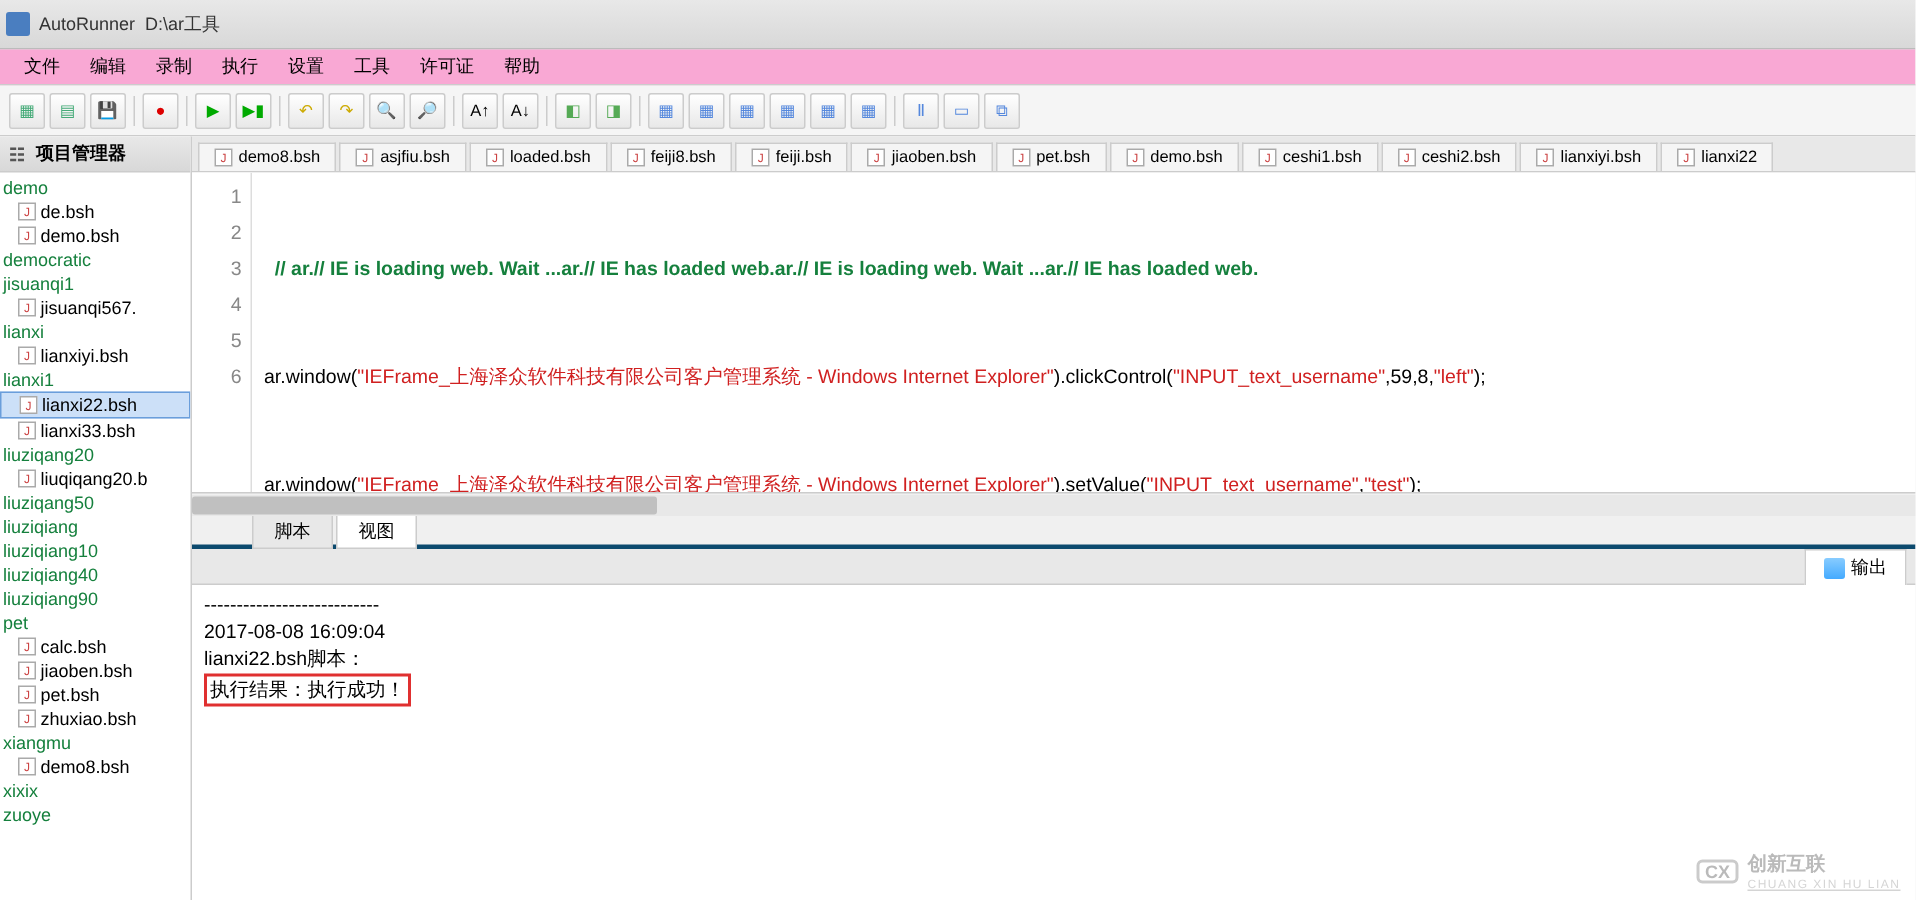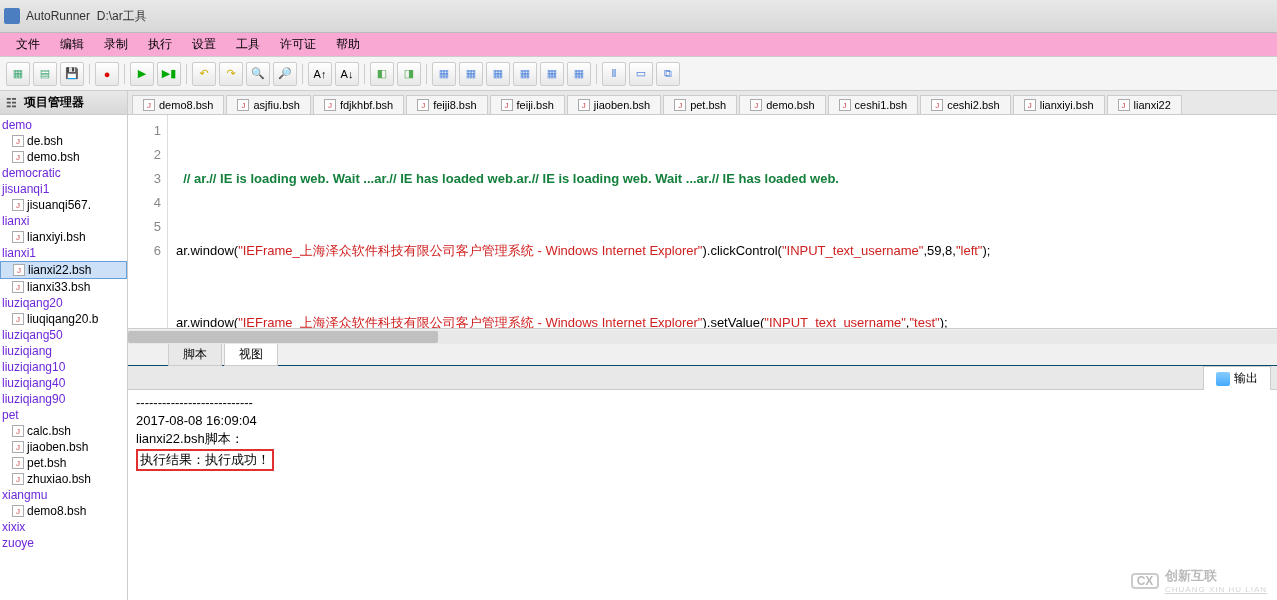--- a/index.html
+++ b/index.html
@@ -21,21 +21,21 @@
 .tb-save { color: #58d; }
 
 .main { display: flex; height: 520px; }
 
 .sidebar { width: 128px; background: #fff; border-right: 1px solid #ccc; overflow: hidden; display: flex; flex-direction: column; }
 .sidebar-title { height: 24px; background: linear-gradient(#e8e8e8, #d8d8d8); display: flex; align-items: center; padding: 0 6px; border-bottom: 1px solid #ccc; font-weight: bold; }
 .sidebar-title-icon { width: 14px; height: 14px; margin-right: 4px; color: #555; }
 .tree { flex: 1; overflow-y: auto; padding: 2px 0; }
 .tree-item { padding: 1px 4px; display: flex; align-items: center; cursor: pointer; white-space: nowrap; overflow: hidden; }
 .tree-item.selected { background: #cce0f8; border: 1px solid #6a9edb; }
-.tree-item.folder { padding-left: 2px; color: #6d28d9; }
+.tree-item.folder { padding-left: 2px; color: #15803d; }
 .tree-item.file { padding-left: 12px; }
 .file-icon { width: 12px; height: 12px; margin-right: 3px; display: inline-flex; align-items: center; justify-content: center; background: #fff; border: 1px solid #aaa; font-size: 8px; color: #c44; }
 
 .editor-area { flex: 1; display: flex; flex-direction: column; background: #fff; }
 
 .tabs { height: 24px; background: #e8e8e8; display: flex; align-items: flex-end; padding: 0 4px; border-bottom: 1px solid #ccc; overflow: hidden; }
 .tab { padding: 3px 10px; background: #f5f5f5; border: 1px solid #ccc; border-bottom: none; margin-right: 2px; display: flex; align-items: center; cursor: pointer; font-size: 11px; }
 .tab .file-icon { margin-right: 4px; }
 
 .code-area { flex: 1; display: flex; background: #fff; overflow: hidden; position: relative; }
@@ -44,21 +44,21 @@
 .code { flex: 1; padding: 4px 8px; font-family: Consolas, monospace; font-size: 13px; line-height: 24px; overflow: hidden; white-space: pre; }
 .code-line { height: 24px; }
 .c-comment { color: #15803d; font-weight: bold; }
 .c-kw { color: #000; }
 .c-str { color: #d02020; }
 
 .hscroll { height: 16px; background: #f0f0f0; border-top: 1px solid #ccc; display: flex; align-items: center; }
 .hscroll-track { flex: 1; height: 14px; background: #e8e8e8; position: relative; }
 .hscroll-thumb { position: absolute; left: 0; top: 1px; height: 12px; width: 310px; background: #c0c0c0; border-radius: 2px; }
 
-.view-tabs { height: 22px; background: #f0f0f0; display: flex; align-items: flex-start; padding: 0 40px; border-bottom: 1px solid #0c4a6e; }
+.view-tabs { height: 22px; background: #f0f0f0; display: flex; align-items: flex-start; padding: 0 40px; border-bottom: 3px solid #0c4a6e; }
 .view-tab { padding: 2px 14px; background: #e8e8e8; border: 1px solid #ccc; border-top: none; margin-right: 2px; cursor: pointer; font-size: 12px; }
 .view-tab.active { background: #fff; }
 
 .bottom-tabs { height: 24px; background: #e8e8e8; display: flex; align-items: flex-end; padding: 0 4px; border-bottom: 1px solid #ccc; flex-direction: column; }
 .bottom-tab { padding: 3px 12px; background: #f5f5f5; border: 1px solid #ccc; border-bottom: none; margin-right: 2px; display: flex; align-items: center; cursor: pointer; }
 .bottom-tab.active { background: #fff; }
 .bottom-tab-icon { width: 14px; height: 14px; margin-right: 4px; display: inline-block; }
 .icon-output { background: linear-gradient(#8cf, #4af); border-radius: 2px; }
 .icon-table { background: repeating-linear-gradient(0deg, #6af 0 2px, #fff 2px 4px); border: 1px solid #8af; }
 
@@ -234,21 +234,21 @@
         <div class="tab">
           <span class="file-icon">J</span>
           <span>demo8.bsh</span>
         </div>
         <div class="tab">
           <span class="file-icon">J</span>
           <span>asjfiu.bsh</span>
         </div>
         <div class="tab">
           <span class="file-icon">J</span>
-          <span>fdjkhbf.bsh</span>
+          <span>loaded.bsh</span>
         </div>
         <div class="tab">
           <span class="file-icon">J</span>
           <span>feiji8.bsh</span>
         </div>
         <div class="tab">
           <span class="file-icon">J</span>
           <span>feiji.bsh</span>
         </div>
         <div class="tab">

